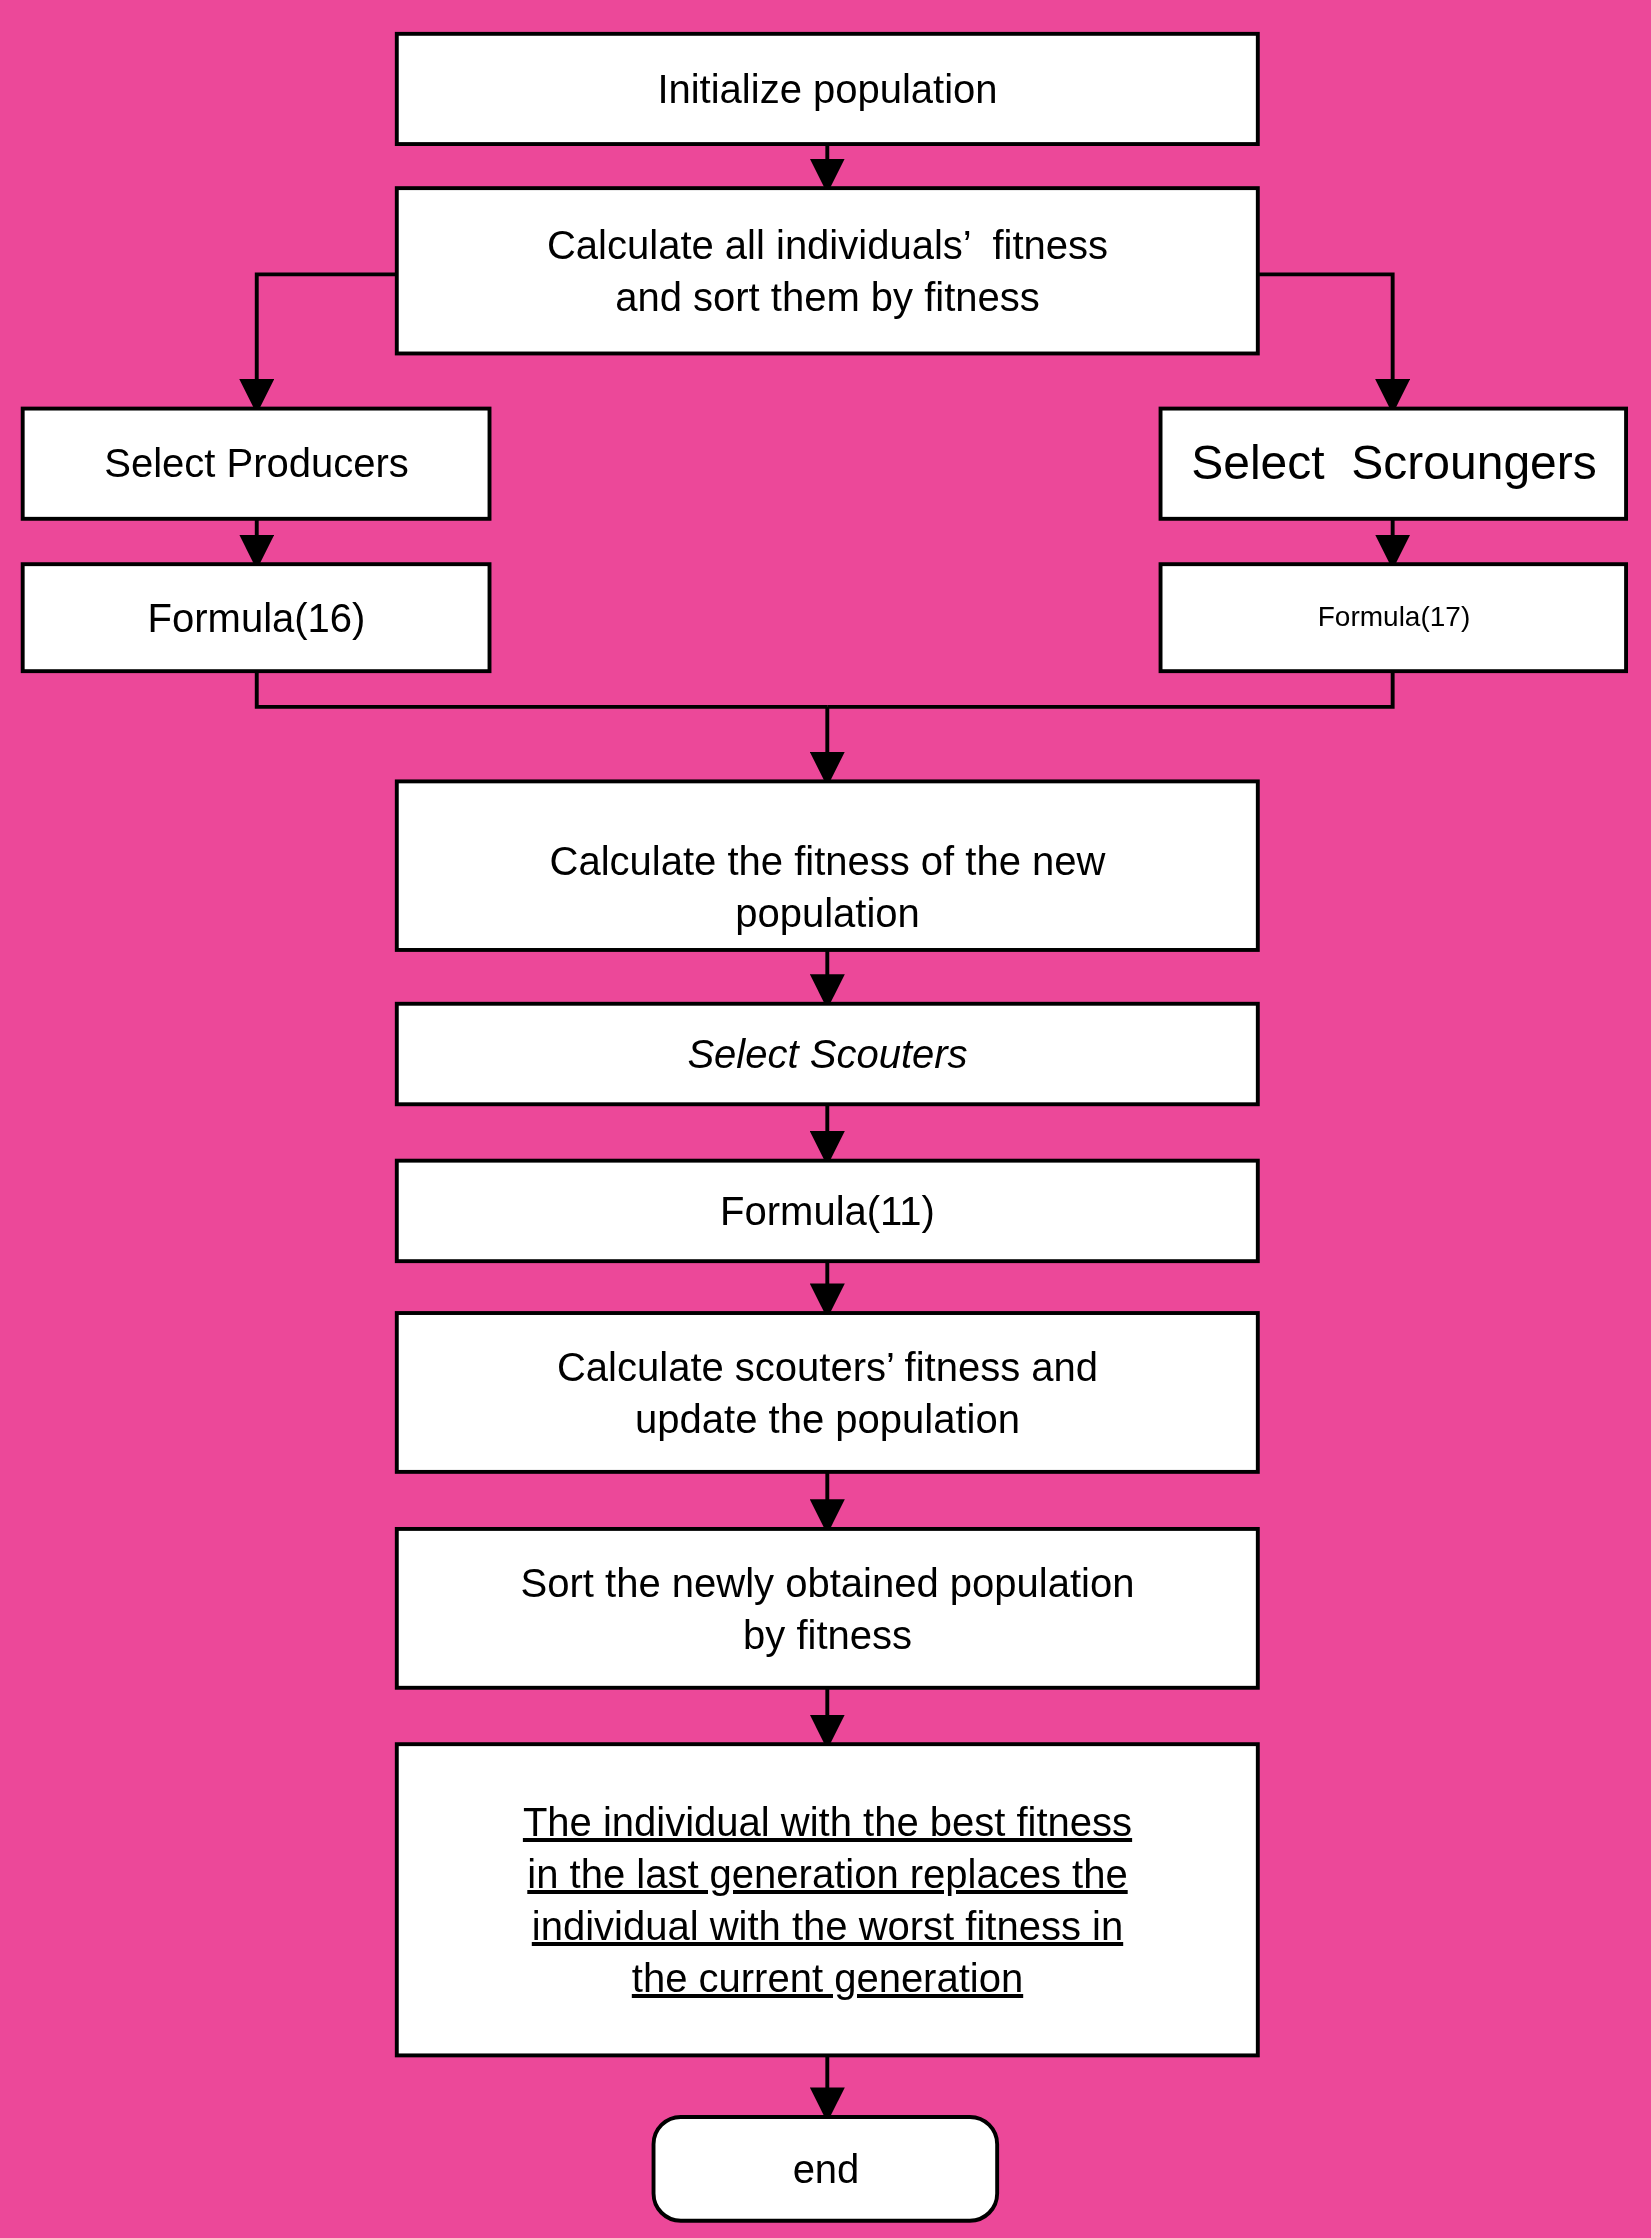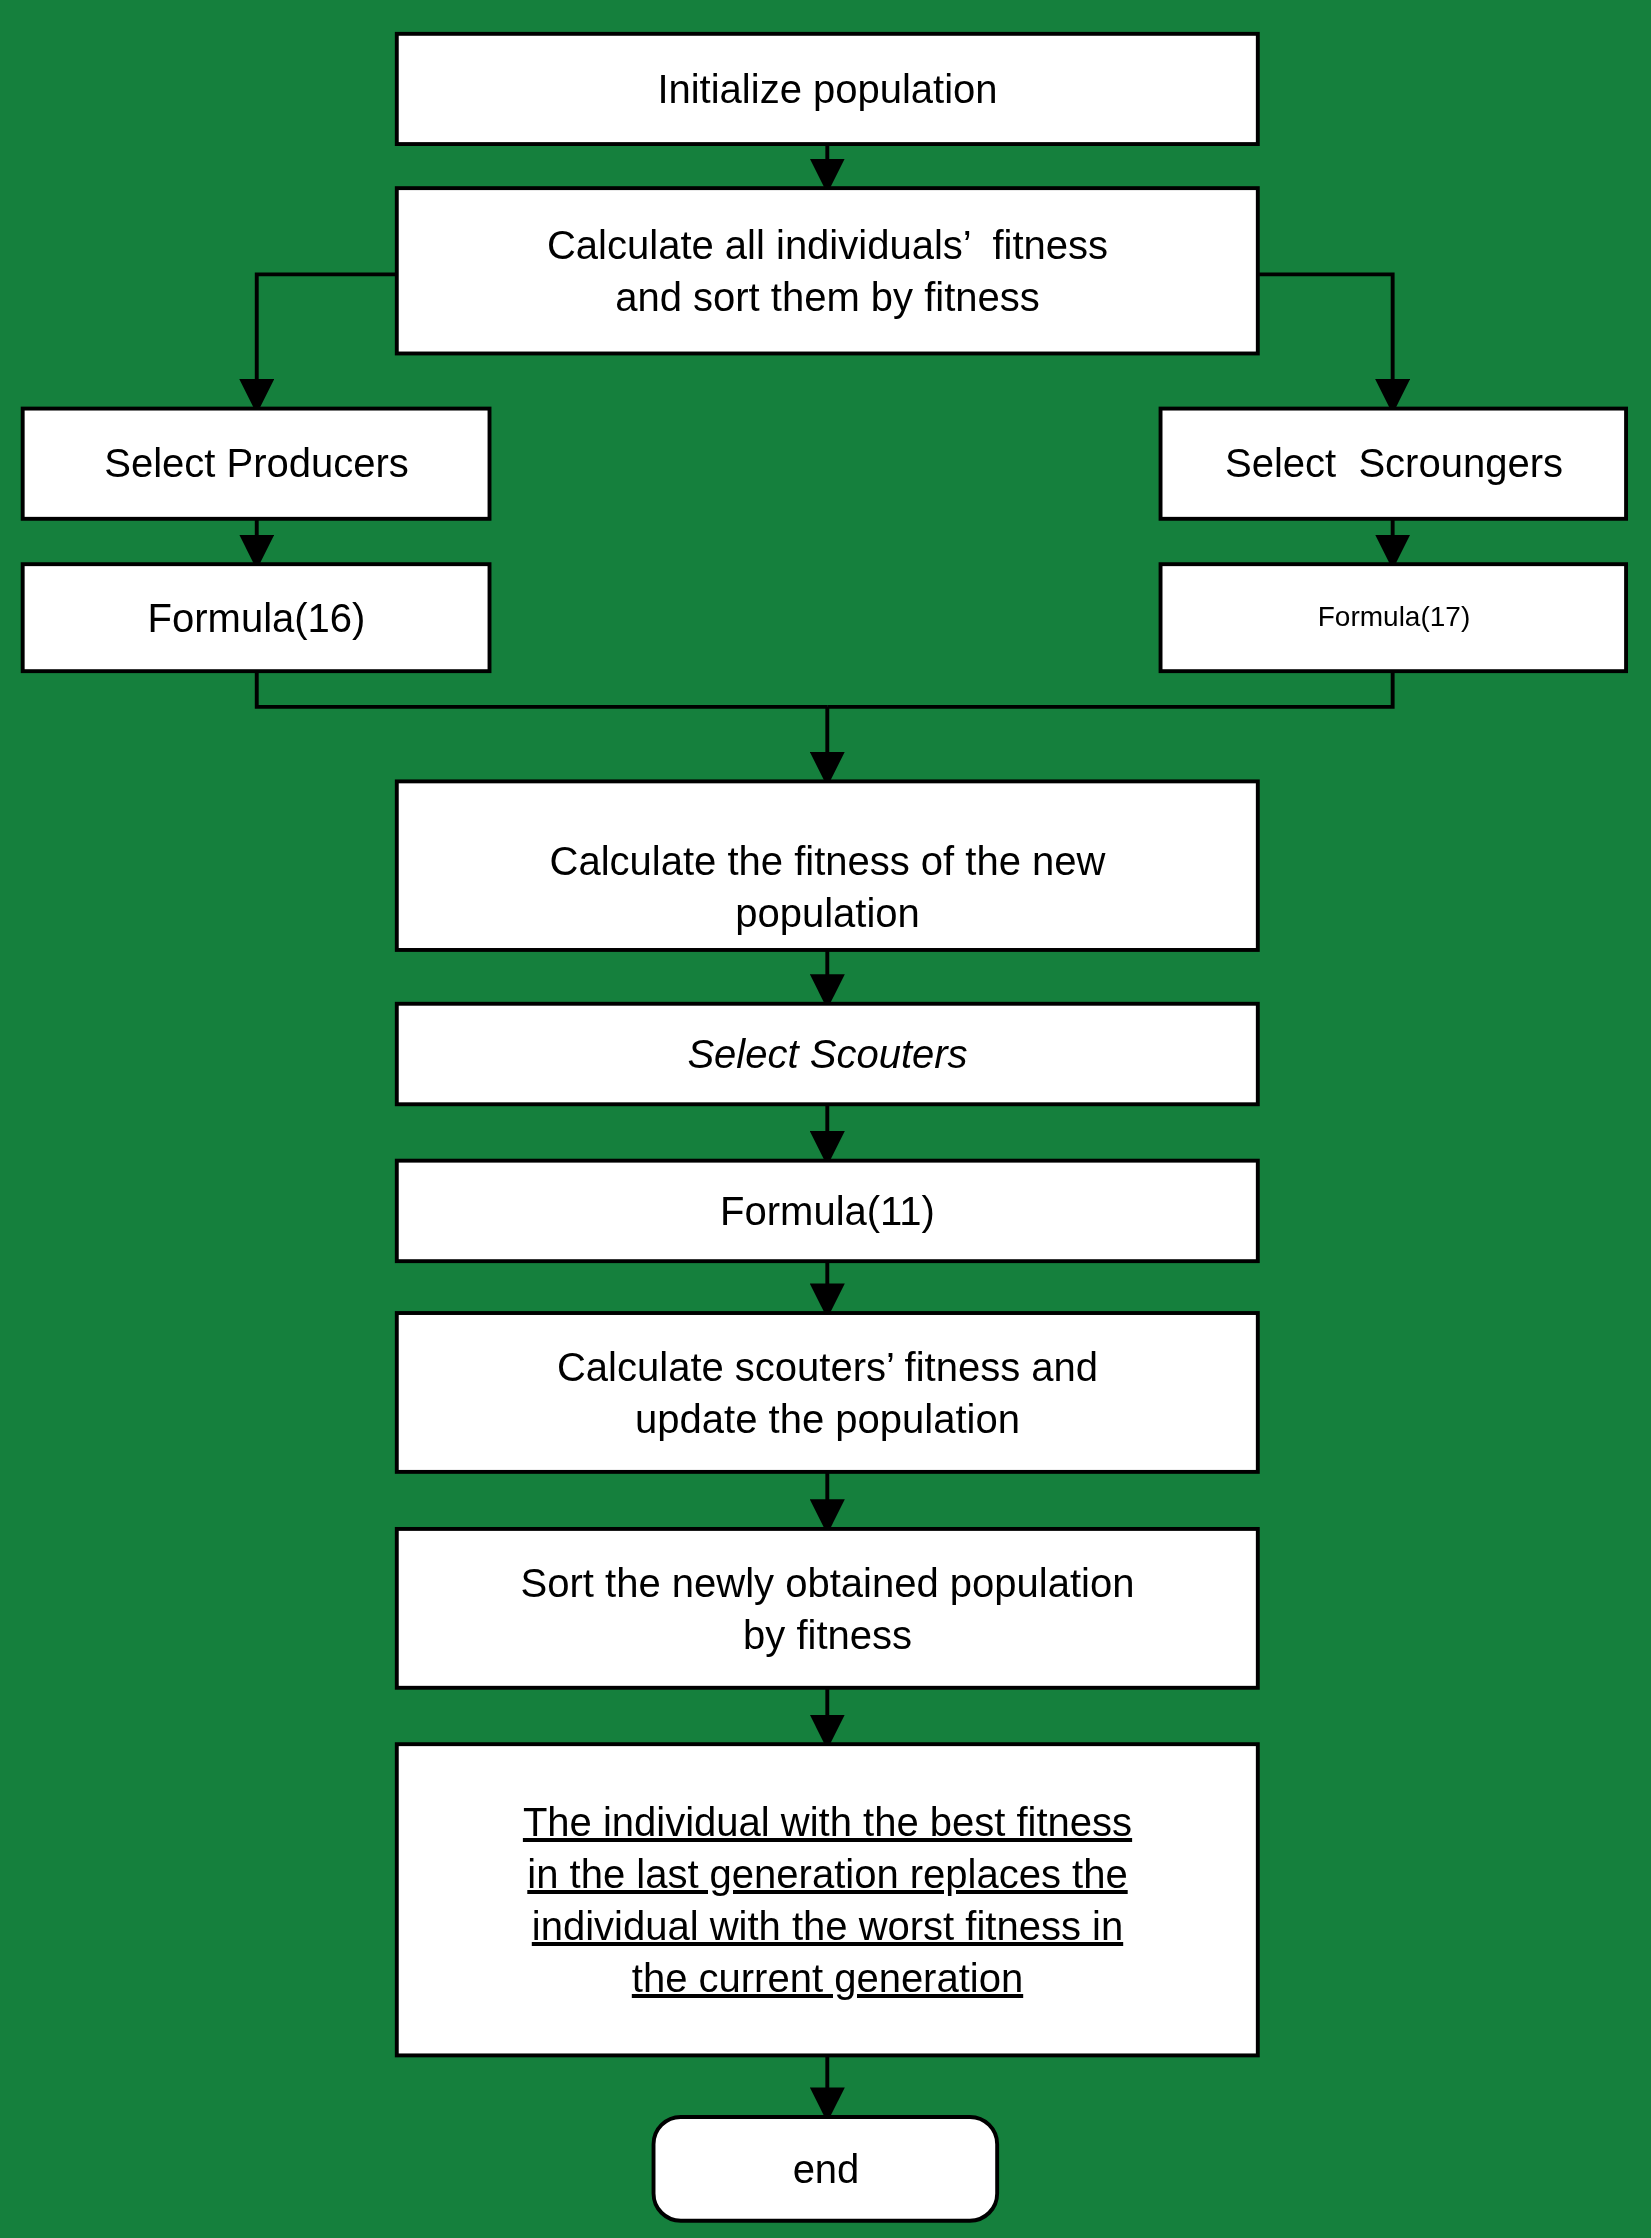--- a/index.html
+++ b/index.html
@@ -1,18 +1,18 @@
 <!DOCTYPE html>
 <html style="font-size:10.4px"><head>
 <meta charset="utf-8">
 <style>
   html,body{margin:0;padding:0;background:#ffffff;}
   body{width:1652px;height:2239px;overflow:hidden;
        font-family:"Liberation Sans","DejaVu Sans",sans-serif;}
-  #stage{position:relative;width:1652px;height:2239px;background:#15803d;}
+  #stage{position:relative;width:1652px;height:2239px;background:#ec4899;}
   svg.flow{position:absolute;top:0;left:0;width:1652px;height:2239px;}
   .node-label{
     position:absolute;display:flex;align-items:center;justify-content:center;
     text-align:center;color:#000;line-height:1.30;
     font-family:"Liberation Sans","DejaVu Sans",sans-serif;
     white-space:pre-wrap;pointer-events:none;
   }
 </style>
 </head>
 <body>
@@ -56,21 +56,21 @@
         <rect x="612" y="2690" width="1328" height="480" fill="#ffffff" stroke="#000000" stroke-width="6"></rect>
         <rect x="1008" y="3265" width="530" height="160" fill="#ffffff" stroke="#000000" stroke-width="6" rx="42" ry="42"></rect>
       </g>
   </svg>
 
   <div id="label-layer">
       <div class="node-label" style="left: 397px; top: 34px; width: 861px; height: 110px; font-size: 40px;">Initialize population</div>
       <div class="node-label" style="left: 397px; top: 188px; width: 861px; height: 165px; font-size: 40px;">Calculate all individuals’  fitness
 and sort them by fitness</div>
       <div class="node-label" style="left: 23px; top: 408px; width: 467px; height: 110px; font-size: 40px;">Select Producers</div>
-      <div class="node-label" style="left: 1161px; top: 408px; width: 466px; height: 110px; font-size: 40px;">Select  Scroungers</div>
+      <div class="node-label" style="left: 1161px; top: 408px; width: 466px; height: 110px; font-size: 48px;">Select  Scroungers</div>
       <div class="node-label" style="left: 23px; top: 564px; width: 467px; height: 107px; font-size: 40px;">Formula(16)</div>
       <div class="node-label" style="left: 1161px; top: 564px; width: 466px; height: 107px; font-size: 28px;">Formula(17)</div>
       <div class="node-label" style="left: 397px; top: 781px; width: 861px; height: 212px; font-size: 40px;">Calculate the fitness of the new
 population</div>
       <div class="node-label" style="left: 397px; top: 1004px; width: 861px; height: 100px; font-size: 40px; font-style: italic;">Select Scouters</div>
       <div class="node-label" style="left: 397px; top: 1161px; width: 861px; height: 100px; font-size: 40px;">Formula(11)</div>
       <div class="node-label" style="left: 397px; top: 1313px; width: 861px; height: 159px; font-size: 40px;">Calculate scouters’ fitness and
 update the population</div>
       <div class="node-label" style="left: 397px; top: 1529px; width: 861px; height: 159px; font-size: 40px;">Sort the newly obtained population
 by fitness</div>

